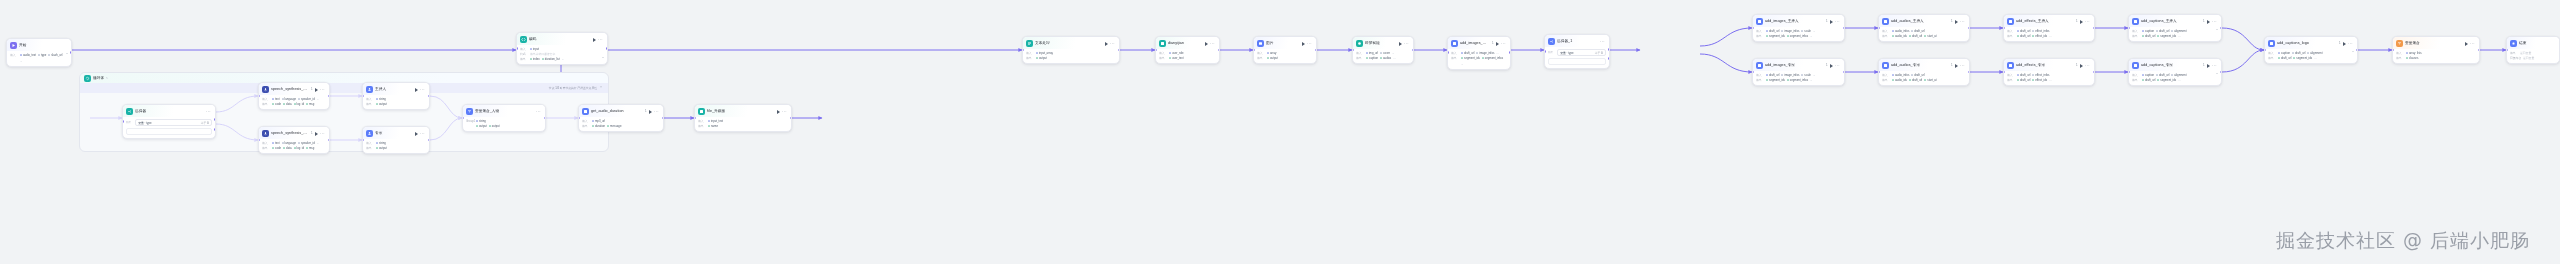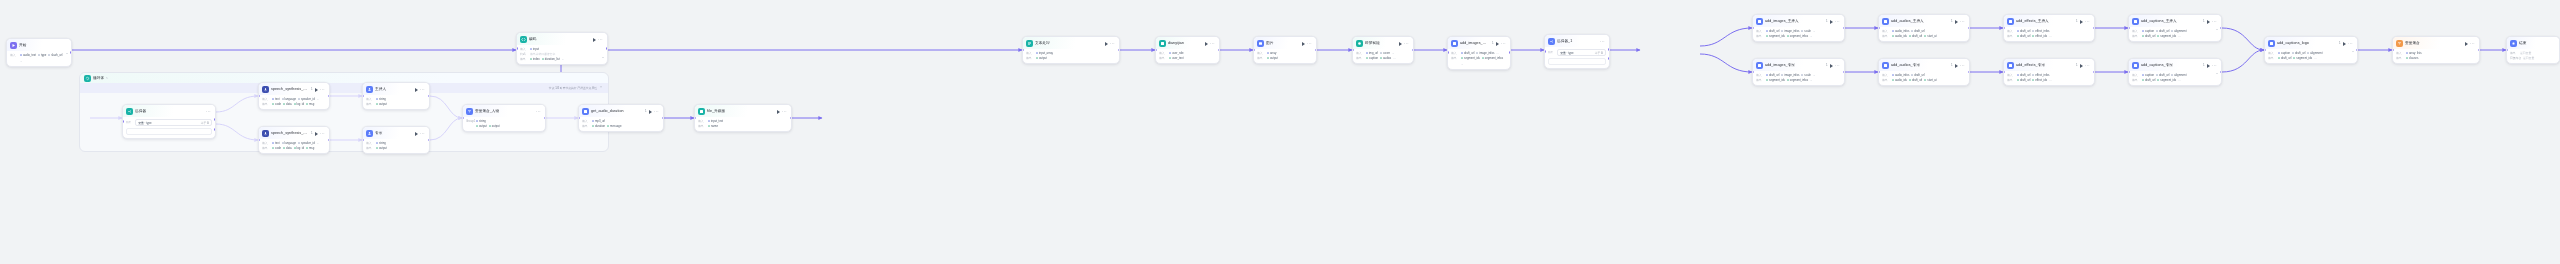--- a/index.html
+++ b/index.html
@@ -1065,14 +1065,15 @@
         </div>
       <div class="prow">
           <span class="plab">输出</span>
         <span class="pfields">
             <span class="chip g">name</span>
           </span>
         </div>
     </div>
   </div>
 
+  <div class="wm">掘金技术社区 @ 后端小肥肠</div>
 
 </div>
 
 </body></html>

